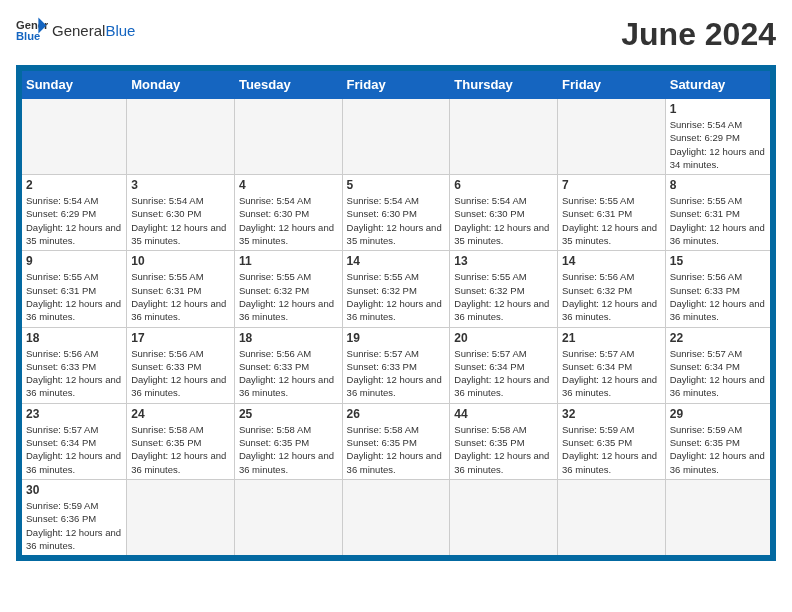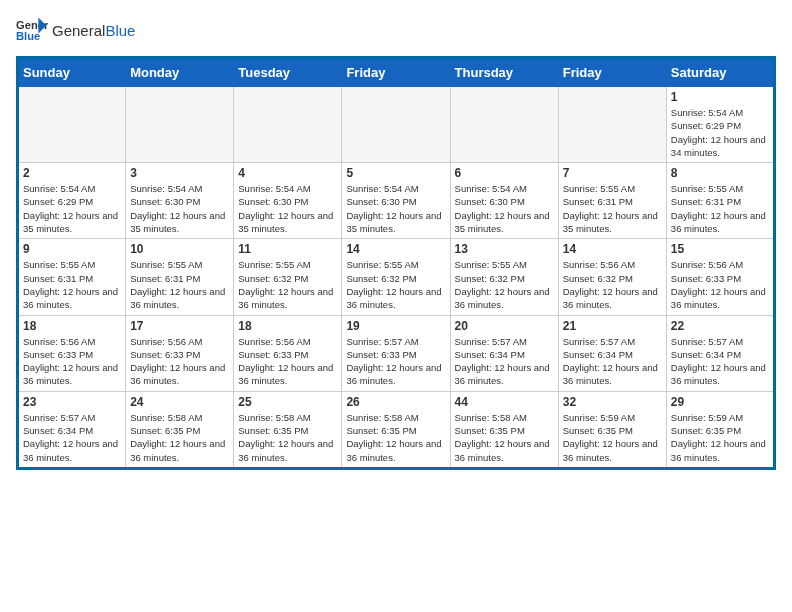--- a/index.html
+++ b/index.html
@@ -33,21 +33,21 @@
       font-weight: bold;
       color: #333;
     }
     .subtitle {
       font-size: 14px;
       color: #555;
     }
     .calendar {
       width: 100%;
       border-collapse: collapse;
-      border: 3px solid #0369a1;
+      border: 6px solid #0369a1;
       margin-top: 12px;
     }
     .calendar th {
       background: #1565c0;
       color: #fff;
       font-size: 13px;
       font-weight: bold;
       padding: 6px 4px;
       text-align: left;
       border: 1px solid #1565c0;
@@ -88,20 +88,21 @@
       <text x="0" y="30" font-size="14" font-weight="bold" fill="#1565c0" font-family="Arial">Blue</text>
       <polygon points="36,2 46,12 36,22" fill="#1565c0" transform="translate(-8, 0)"></polygon>
     </svg>
     <div>
       <div style="font-size:15px; font-weight:normal; color:#333; line-height:1">
         <span>General</span><span style="color:#1565c0">Blue</span>
       </div>
     </div>
   </div>
   <div class="title-area">
+    <div class="month-title">June 2024</div>
   </div>
 </div>
 
 <table class="calendar">
   <thead>
     <tr>
     <th>Sunday</th>
         <th>Monday</th>
         <th>Tuesday</th>
         <th>Friday</th>
@@ -294,14 +295,28 @@
 Sunset: 6:35 PM
 Daylight: 12 hours and 36 minutes.</div>
         </td>
         <td>
           <span class="day-number">29</span>
           <div class="day-info" style="white-space: pre-line;">Sunrise: 5:59 AM
 Sunset: 6:35 PM
 Daylight: 12 hours and 36 minutes.</div>
         </td>
       </tr>
+      <tr>
+        <td>
+          <span class="day-number">30</span>
+          <div class="day-info" style="white-space: pre-line;">Sunrise: 5:59 AM
+Sunset: 6:36 PM
+Daylight: 12 hours and 36 minutes.</div>
+        </td>
+        <td class="empty"></td>
+        <td class="empty"></td>
+        <td class="empty"></td>
+        <td class="empty"></td>
+        <td class="empty"></td>
+        <td class="empty"></td>
+      </tr>
     </tbody>
 </table>
 
 </body></html>

